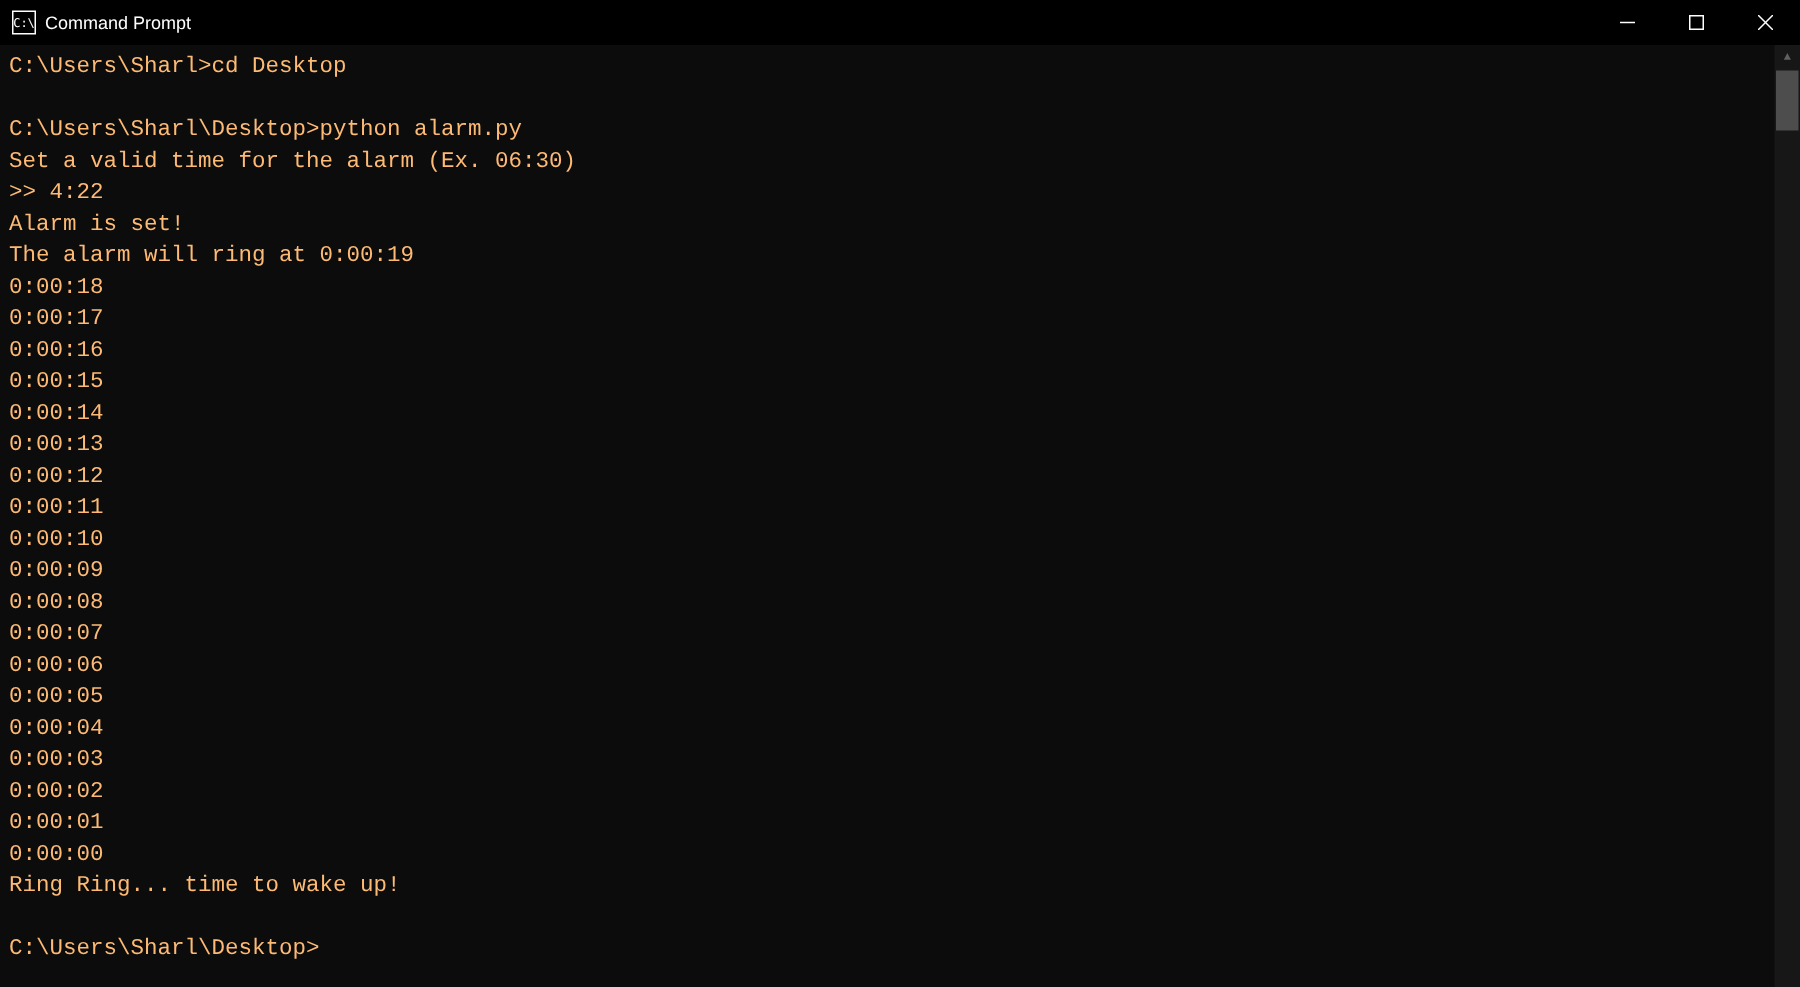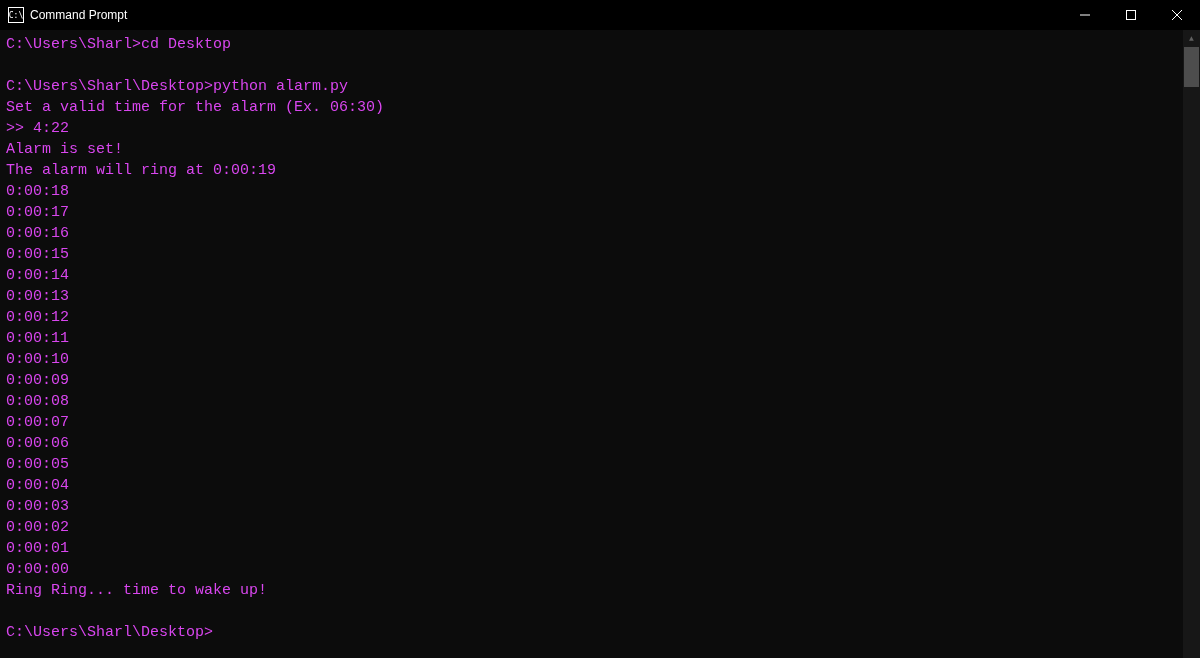--- a/index.html
+++ b/index.html
@@ -53,21 +53,21 @@
       justify-content: center;
       color: #ffffff;
       cursor: pointer;
     }
     .window-btn svg {
       width: 10px;
       height: 10px;
     }
     .terminal-body {
       background: #0c0c0c;
-      color: #d946ef;
+      color: #fdba74;
       font-size: 15px;
       line-height: 21px;
       padding: 4px 6px;
       height: calc(100% - 30px);
       white-space: pre;
       overflow: hidden;
       position: relative;
     }
     .scrollbar {
       position: absolute;

